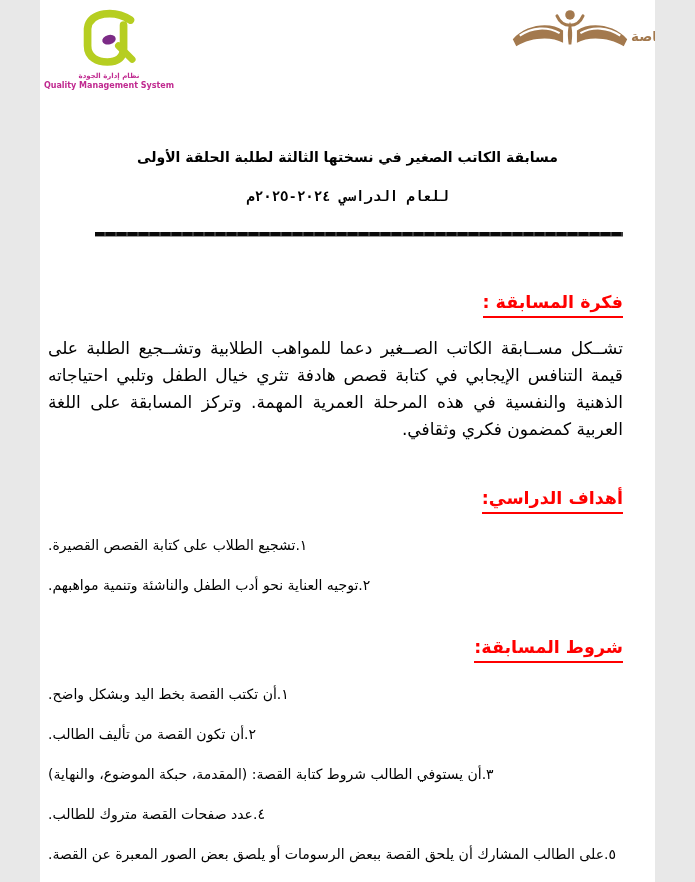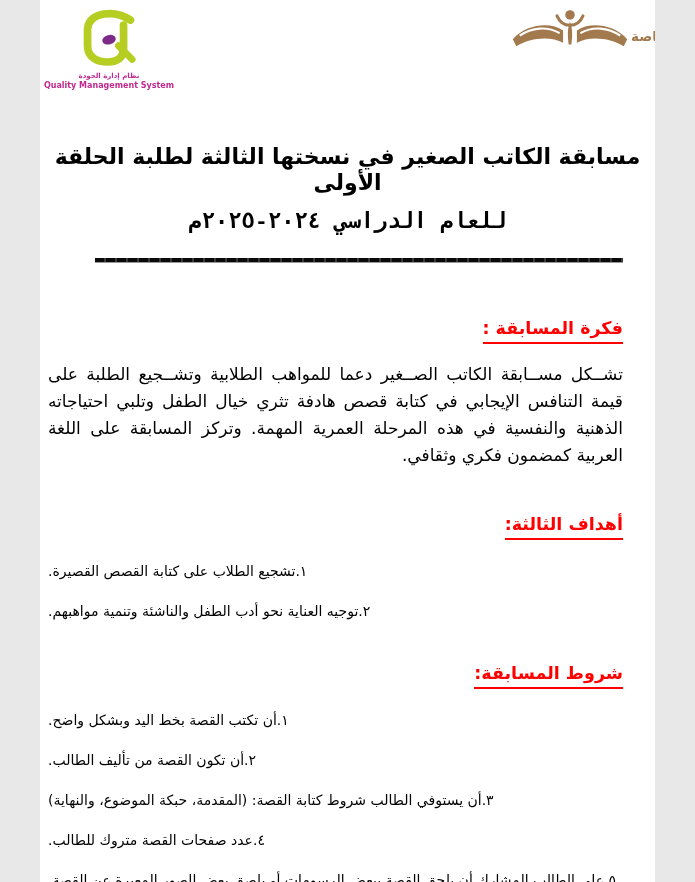--- a/index.html
+++ b/index.html
@@ -11,21 +11,21 @@
   
   .header { display:flex; justify-content:space-between; align-items:flex-start;
             padding:8px 6px 0 10px; height:100px; box-sizing:border-box; }
   .q-logo { width:118px; display:flex; flex-direction:column; align-items:center; }
   .q-logo .ar { color:#c02a90; font-size:7px; font-weight:700; line-height:9px; }
   .q-logo .en { color:#c02a90; font-size:8px; font-weight:700; line-height:10px; white-space:nowrap; }
   .school-logo { width:140px; display:flex; align-items:center; }
   .school-logo .ar { color:#a3794e; font-size:13.5px; font-weight:700; line-height:17px; white-space:nowrap; }
   .school-logo .en { color:#a3794e; font-size:9.5px; font-weight:700; line-height:13px; letter-spacing:0.2px; white-space:nowrap; }
   
-  .title { margin-top:44px; text-align:center; font-weight:700; font-size:22px; }
+  .title { margin-top:44px; text-align:center; font-weight:700; font-size:14px; }
   .title .line { line-height:26px; }
   .title .line + .line { margin-top:14px;font-family:Liberation Mono, monospace; }
   .divider { margin:22px 32px 0 55px; height:4px;
              background:repeating-linear-gradient(90deg,#0a0a0a 0 9px,#3a3a3a 9px 11px);
              border-bottom:1px solid #9a9a9a; }
   
   .content { direction:rtl; padding:0 32px 0 8px; }
   .sec-heading { display:inline-block; color:#ff0000; font-weight:700; font-size:17.5px;
                  border-bottom:2.5px solid #ff0000; padding-bottom:3px; line-height:22px; }
   .idea-heading-wrap   { margin-top:54px; }
@@ -80,21 +80,21 @@
   <div class="divider"></div>
 
   <div class="content">
 
     <div class="idea-heading-wrap">
       <span class="sec-heading">فكرة المسابقة :</span>
     </div>
     <p class="idea-body">تشــكل مســابقة الكاتب الصــغير دعما للمواهب الطلابية وتشــجيع الطلبة على قيمة التنافس الإيجابي في كتابة قصص هادفة تثري خيال الطفل وتلبي احتياجاته الذهنية والنفسية في هذه المرحلة العمرية المهمة. وتركز المسابقة على اللغة العربية كمضمون فكري وثقافي.</p>
 
     <div class="goals-heading-wrap">
-      <span class="sec-heading">أهداف الثالثة:</span>
+      <span class="sec-heading">أهداف الدراسي:</span>
     </div>
     <div class="item-list">
       <div class="item">١.تشجيع الطلاب على كتابة القصص القصيرة.</div>
       <div class="item">٢.توجيه العناية نحو أدب الطفل والناشئة وتنمية مواهبهم.</div>
     </div>
 
     <div class="cond-heading-wrap">
       <span class="sec-heading">شروط المسابقة:</span>
     </div>
     <div class="item-list">

